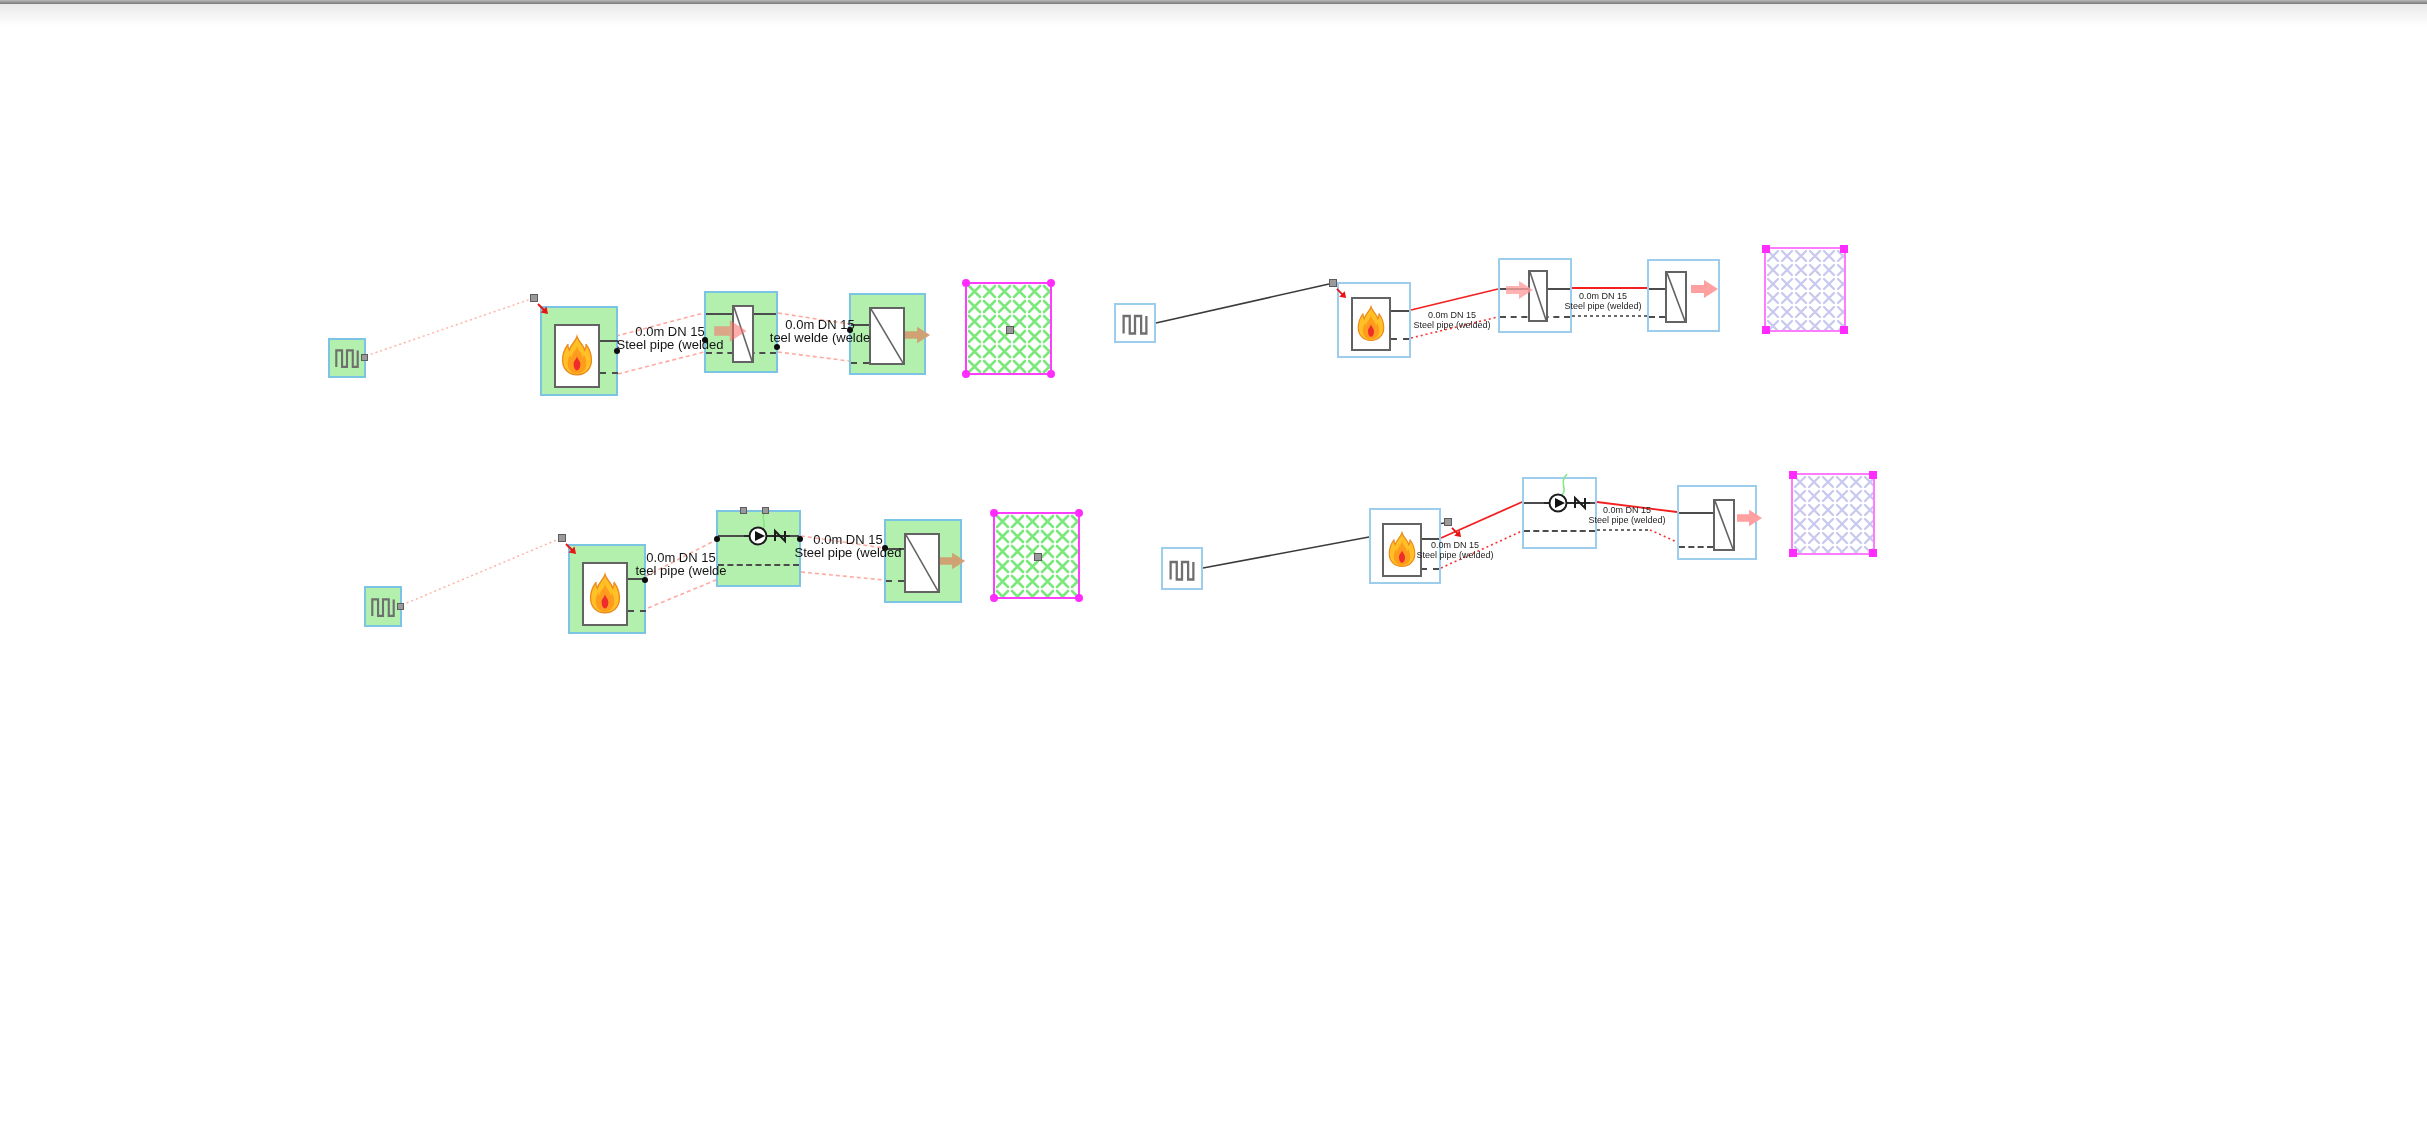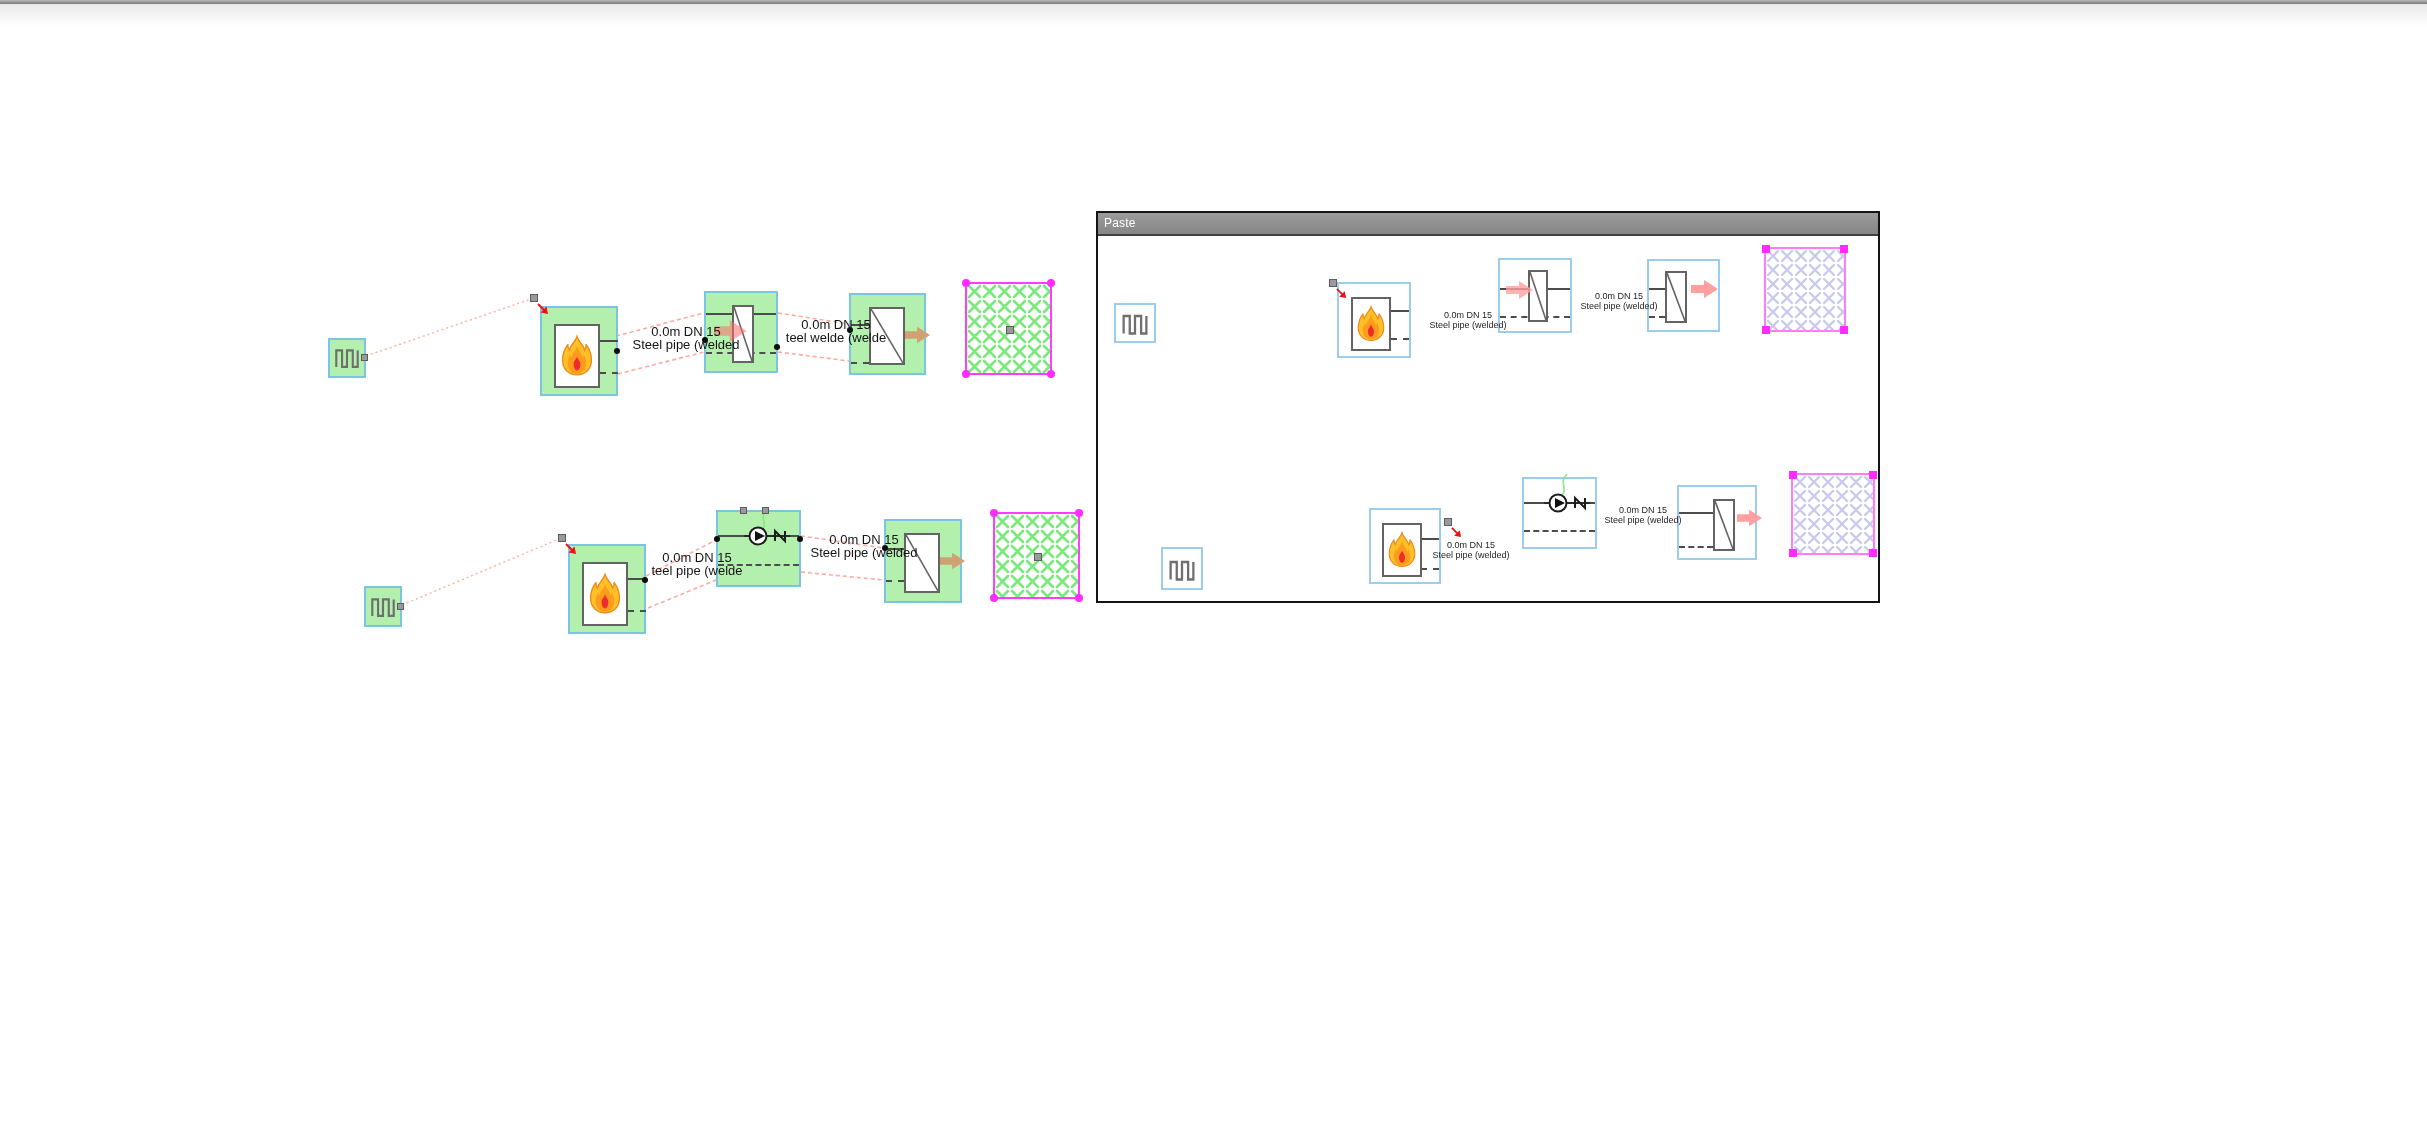--- a/index.html
+++ b/index.html
@@ -31,21 +31,21 @@
   .hatch{position:absolute;box-sizing:border-box;z-index:2;}
   .hatch.greenh{border:2px solid #ff3dff;}
   .hatch.lavh{border:2px solid #ff7bff;}
   .cdot{position:absolute;width:8px;height:8px;background:#ff2bff;z-index:4;}
   .cdot.round{border-radius:50%;}
   .chandle{position:absolute;width:8px;height:8px;background:#9a9a9a;border:1px solid #5d5d5d;
            box-sizing:border-box;z-index:4;}
 
   
   .pipe-label{position:absolute;text-align:center;color:#141414;font-size:13px;line-height:13px;
-              z-index:7;white-space:nowrap;padding-left:16px;}
+              z-index:7;white-space:nowrap;}
   .pipe-label.wsmall{font-size:9px;line-height:10px;color:#242424;}
 
   
   .win{position:absolute;left:1096px;top:211px;width:784px;height:392px;background:#ffffff;
        border:2px solid #141414;box-sizing:border-box;z-index:0;}
   .win-title{height:21px;background:linear-gradient(#9b9b9b,#868686);color:#ffffff;
              font-size:12px;line-height:21px;padding-left:6px;border-bottom:2px solid #3f3f3f;
              letter-spacing:.2px;}
 
   svg.lines{position:absolute;left:0;top:0;z-index:0;}
@@ -123,23 +123,20 @@
     <line class="ln-black-dot" x1="1572" y1="316" x2="1647" y2="316"></line>
 
     <line class="ln-black" x1="1203" y1="568" x2="1444" y2="523"></line>
     <line class="ln-red" x1="1441" y1="538" x2="1522" y2="502"></line>
     <line class="ln-red-dot" x1="1441" y1="568" x2="1522" y2="531"></line>
     <line class="ln-black-dot" x1="1597" y1="530" x2="1650" y2="530"></line>
     <line class="ln-red-dot" x1="1650" y1="530" x2="1677" y2="542"></line>
     <line class="ln-red" x1="1597" y1="502" x2="1677" y2="512"></line>
   </svg>
 
-  <div class="win">
-    <div class="win-title">Paste</div>
-  </div>
 
   <div class="node green" style="left:328px;top:338px;width:38px;height:40px">
     <svg style="position:absolute;left:3px;top:3px" width="28" height="28">
         <use href="#sym-sq"></use>
       </svg>
     <div class="handle small" style="left:31px;top:14px"></div>
   </div>
 
   <div class="handle" style="left:530px;top:294px"></div>
   <svg style="position:absolute;left:537px;top:303px;z-index:7" width="12" height="12">

